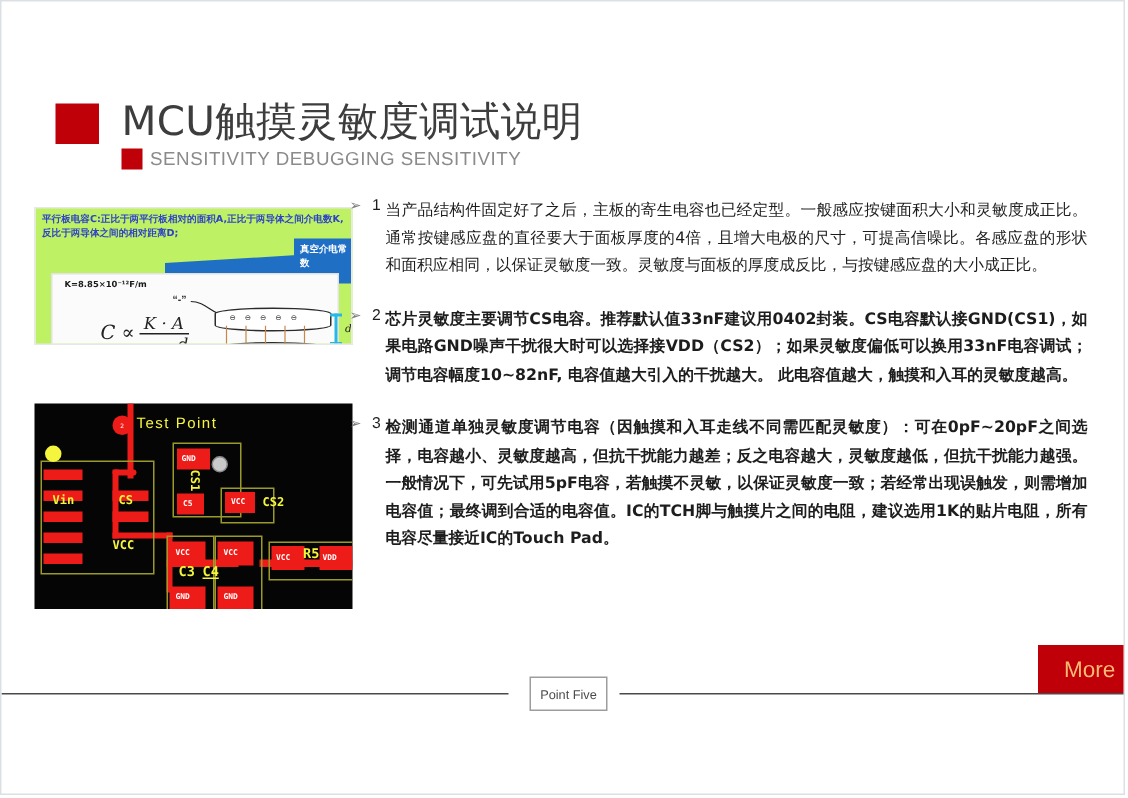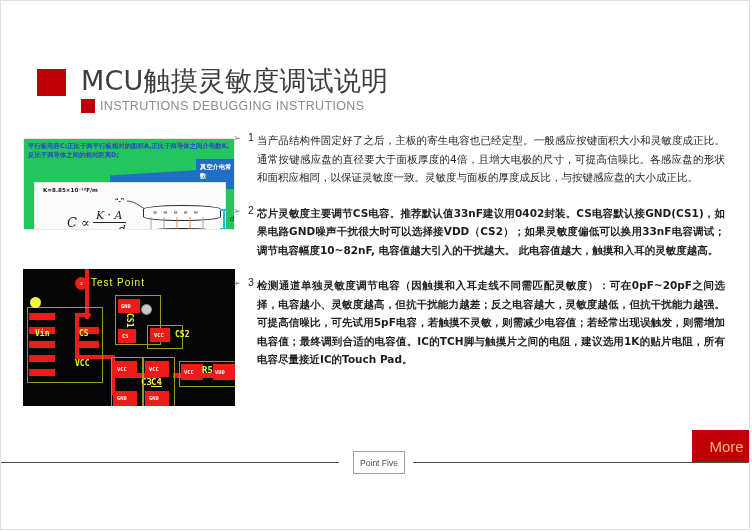--- a/index.html
+++ b/index.html
@@ -33,21 +33,21 @@
   #subtitle-row{position:absolute;left:44px;top:32px;display:flex;align-items:center;}
   #subtitle-square{width:14px;height:14px;background:#bf0008;margin-right:5px;}
   #subtitle-text{
     font-size:12.5px;color:#8b8b8b;letter-spacing:.35px;white-space:nowrap;
     font-family:"Liberation Sans",sans-serif;
   }
 
   
   #fig-capacitor{
     position:absolute;left:22px;top:137px;width:212px;height:92px;
-    background:#22c55e;border:1px solid #e8e8e8;box-sizing:border-box;
+    background:#bef264;border:1px solid #e8e8e8;box-sizing:border-box;
     overflow:hidden;
   }
   #cap-caption{
     position:absolute;left:4px;top:3px;width:202px;
     font-size:6.4px;line-height:9px;color:#2f42c8;font-weight:bold;
     font-family:"DejaVu Sans","Liberation Sans",sans-serif;
   }
   #cap-callout{
     position:absolute;left:172px;top:20px;width:40px;height:30px;
     background:#1f6fc4;color:#ffffff;font-size:6.3px;line-height:9px;
@@ -179,21 +179,21 @@
 </head>
 <body>
 
 <div id="slide">
 
   <div id="title-block">
     <div id="title-square"></div>
     <div id="title-text">MCU触摸灵敏度调试说明</div>
     <div id="subtitle-row">
       <div id="subtitle-square"></div>
-      <div id="subtitle-text">INSTRUTIONS DEBUGGING INSTRUTIONS</div>
+      <div id="subtitle-text">SENSITIVITY DEBUGGING SENSITIVITY</div>
     </div>
   </div>
 
   <div id="fig-capacitor">
     <div id="cap-caption">平行板电容C:正比于两平行板相对的面积A,正比于两导体之间介电数K,反比于两导体之间的相对距离D;</div>
     <div id="cap-callout-tail"></div>
     <div id="cap-callout">真空介电常数</div>
 
     <div id="cap-inner">
       <div id="cap-const">K=8.85×10⁻¹²F/m</div>
@@ -274,28 +274,28 @@
     <div class="outline" style="left:124px;top:56px;width:34px;height:22px;"></div>
     <div class="pad" style="left:127px;top:59px;width:20px;height:14px;"></div>
     <div class="wlabel" style="left:131px;top:63px;">VCC</div>
     <div class="ylabel" style="left:152px;top:61px;">CS2</div>
 
     <div class="outline" style="left:88px;top:88px;width:30px;height:48px;"></div>
     <div class="pad" style="left:90px;top:92px;width:24px;height:16px;"></div>
     <div class="wlabel" style="left:94px;top:97px;">VCC</div>
     <div class="pad" style="left:90px;top:122px;width:24px;height:15px;"></div>
     <div class="wlabel" style="left:94px;top:126px;">GND</div>
-    <div class="rlabel" style="left:106px;top:108px;padding-left:12px;">C3</div>
+    <div class="rlabel" style="left:84px;top:108px;padding-left:12px;">C3</div>
 
     <div class="outline" style="left:120px;top:88px;width:30px;height:48px;"></div>
     <div class="pad" style="left:122px;top:92px;width:24px;height:16px;"></div>
     <div class="wlabel" style="left:126px;top:97px;">VCC</div>
     <div class="pad" style="left:122px;top:122px;width:24px;height:15px;"></div>
     <div class="wlabel" style="left:126px;top:126px;">GND</div>
-    <div class="rlabel" style="left:128px;top:108px;text-decoration:underline;">C4</div>
+    <div class="rlabel" style="left:112px;top:108px;text-decoration:underline;">C4</div>
 
     <div class="outline" style="left:156px;top:92px;width:56px;height:24px;"></div>
     <div class="pad" style="left:158px;top:95px;width:22px;height:16px;"></div>
     <div class="wlabel" style="left:161px;top:100px;">VCC</div>
     <div class="pad" style="left:190px;top:95px;width:22px;height:16px;"></div>
     <div class="wlabel" style="left:192px;top:100px;">VDD</div>
     <div class="rlabel" style="left:179px;top:96px;">R5</div>
 
     <div class="ylabel" style="left:12px;top:60px;">Vin</div>
     <div class="ylabel" style="left:56px;top:60px;">CS</div>
@@ -315,21 +315,21 @@
       <div class="marker">
         <span>➢</span><span class="num">2</span>
       </div>
       <div class="ptext">芯片灵敏度主要调节CS电容。推荐默认值33nF建议用0402封装。CS电容默认接GND(CS1)，如果电路GND噪声干扰很大时可以选择接VDD（CS2）；如果灵敏度偏低可以换用33nF电容调试；调节电容幅度10~82nF, 电容值越大引入的干扰越大。 此电容值越大，触摸和入耳的灵敏度越高。</div>
     </div>
 
     <div class="para bold">
       <div class="marker">
         <span>➢</span><span class="num">3</span>
       </div>
-      <div class="ptext">检测通道单独灵敏度调节电容（因触摸和入耳走线不同需匹配灵敏度）：可在0pF~20pF之间选择，电容越小、灵敏度越高，但抗干扰能力越差；反之电容越大，灵敏度越低，但抗干扰能力越强。可提高信噪比，可先试用5pF电容，若触摸不灵敏，则需减少电容值；若经常出现误触发，则需增加电容值；最终调到合适的电容值。IC的TCH脚与触摸片之间的电阻，建议选用1K的贴片电阻，所有电容尽量接近IC的Touch Pad。</div>
+      <div class="ptext">检测通道单独灵敏度调节电容（因触摸和入耳走线不同需匹配灵敏度）：可在0pF~20pF之间选择，电容越小、灵敏度越高，但抗干扰能力越差；反之电容越大，灵敏度越低，但抗干扰能力越强。一般情况下，可先试用5pF电容，若触摸不灵敏，以保证灵敏度一致；若经常出现误触发，则需增加电容值；最终调到合适的电容值。IC的TCH脚与触摸片之间的电阻，建议选用1K的贴片电阻，所有电容尽量接近IC的Touch Pad。</div>
     </div>
 
   </div>
 
   <div id="footer">
     <div id="footer-line-left"></div>
     <div id="footer-line-right"></div>
     <div id="footer-tag">Point Five</div>
   </div>
 

